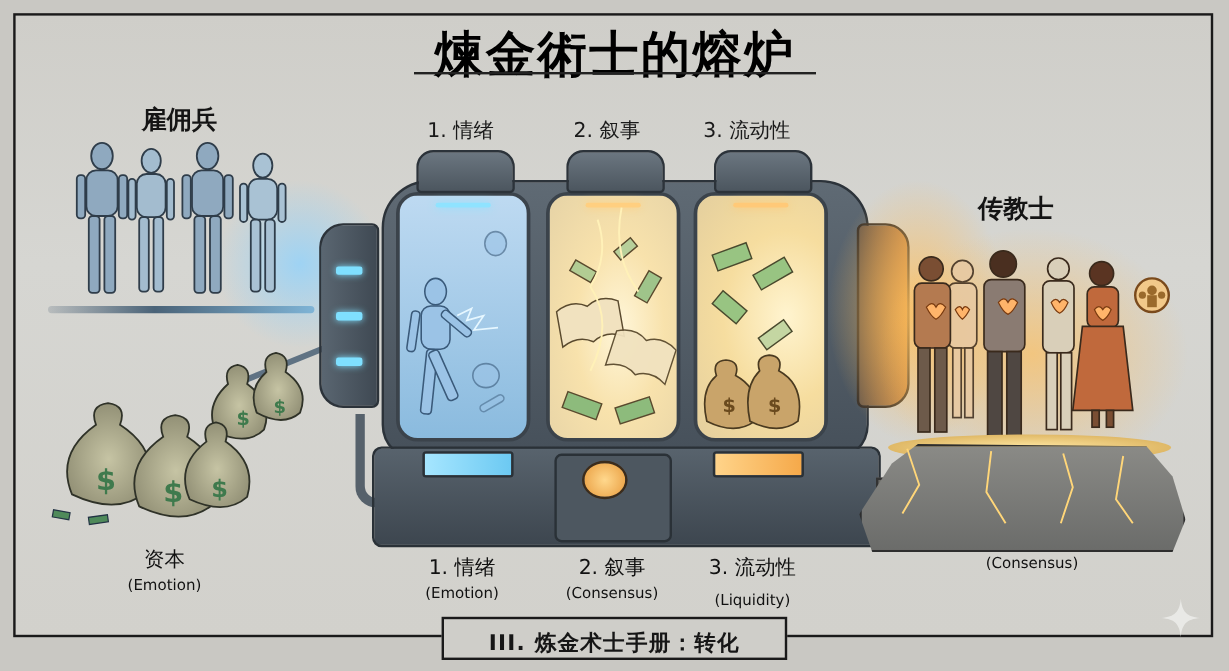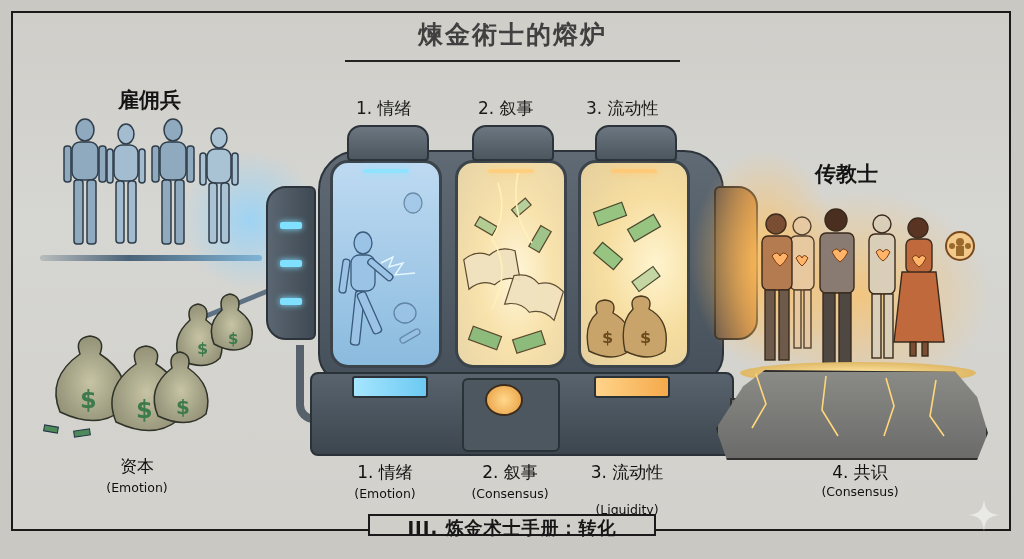--- a/index.html
+++ b/index.html
@@ -10,32 +10,32 @@
     position: relative;
     color: #111;
   }
   .frame {
     position: absolute; left: 11px; top: 11px; width: 1000px; height: 520px;
     border: 2px solid #1a1a1a; box-sizing: border-box;
     background: linear-gradient(180deg, #cfcec9 0%, #d6d6d2 40%, #d2d1cc 100%);
   }
   .title {
     position: absolute; left: 345px; top: 18px; width: 335px; text-align: center;
-    font-size: 25px; font-weight: bold; letter-spacing: 2px; color: #404040;
+    font-size: 41px; font-weight: bold; letter-spacing: 2px; color: #000000;
   }
   .title-rule { position: absolute; left: 345px; top: 60px; width: 335px; height: 2px; background: #222; }
   .label-big { position: absolute; font-size: 21px; font-weight: bold; color: #141414; }
   .label-med { position: absolute; font-size: 17px; color: #1a1a1a; }
   .cap { position: absolute; text-align: center; }
 
   
   .footer-box {
-    position: absolute; left: 368px; top: 514px; width: 288px; height: 22px;
+    position: absolute; left: 368px; top: 514px; width: 288px; height: 36px;
     border: 2px solid #1a1a1a; box-sizing: border-box; background: #cfcec9;
-    display: flex; align-items: flex-start; justify-content: center;
+    display: flex; align-items: flex-end; justify-content: center;
     font-size: 18px; font-weight: bold; color: #161616; letter-spacing: 1px;
   }
   .sparkle { position: absolute; left: 966px; top: 497px; width: 36px; height: 36px; }
   .glow-blue { position: absolute; border-radius: 50%; background: radial-gradient(closest-side, rgba(140,210,255,.75), rgba(140,210,255,0)); }
   .glow-orange { position: absolute; border-radius: 50%; background: radial-gradient(closest-side, rgba(255,190,90,.85), rgba(255,190,90,0)); }
 
   .machine-body {
     position: absolute; left: 318px; top: 150px; width: 402px; height: 230px;
     background: linear-gradient(180deg, #5f6a74, #46505a);
     border: 2px solid #2c333a; border-radius: 40px 40px 30px 30px;
@@ -254,21 +254,21 @@
 <div class="cap" style="left:340px; top:461px; width:90px;">
   <div style="font-size:17px;">1. 情绪</div>
   <div style="font-size:12.5px; margin-top:2px;">(Emotion)</div>
 </div>
 <div class="cap" style="left:460px; top:461px; width:100px;">
   <div style="font-size:17px;">2. 叙事</div>
   <div style="font-size:12.5px; margin-top:2px;">(Consensus)</div>
 </div>
 <div class="cap" style="left:572px; top:461px; width:110px;">
   <div style="font-size:17px;">3. 流动性</div>
-  <div style="font-size:12.5px; margin-top:18px;">(Liquidity)</div>
+  <div style="font-size:12.5px; margin-top:8px;">(Liquidity)</div>
 </div>
 
 <div class="label-big" style="left:815px; top:160px;">传教士</div>
 
 <div class="pipe-r"></div>
 <div class="glow-orange" style="left:730px; top:190px; width:260px; height:210px; opacity:.8;"></div>
 
 <svg class="person" style="left:752px; top:206px;" width="230" height="170" viewBox="0 0 230 170">
   <g stroke="#3a2a1c" stroke-width="1.4">
 
@@ -324,21 +324,20 @@
   </g>
 </svg>
 
 <div class="rock-top"></div>
 <div class="rock"></div>
 <svg style="position:absolute; left:716px; top:370px;" width="268" height="86" viewBox="0 0 268 86">
   <path d="M40 4 l10 30 l-14 24 M110 6 l-4 34 l16 26 M170 8 l8 28 l-10 30 M220 10 l-6 36 l14 20" stroke="#ffd679" stroke-width="1.6" fill="none"></path>
 </svg>
 
 <div class="cap" style="left:805px; top:461px; width:110px;">
-  <div style="font-size:17px;">4. 共识</div>
   <div style="font-size:12.5px; margin-top:0;">(Consensus)</div>
 </div>
 
 <div class="footer-box">
   <span>III. 炼金术士手册：转化</span>
 </div>
 
 <svg class="sparkle" viewBox="0 0 36 36">
   <path d="M18 2 C19 13 23 17 34 18 C23 19 19 23 18 34 C17 23 13 19 2 18 C13 17 17 13 18 2Z" fill="#e9e9e6"></path>
 </svg>

